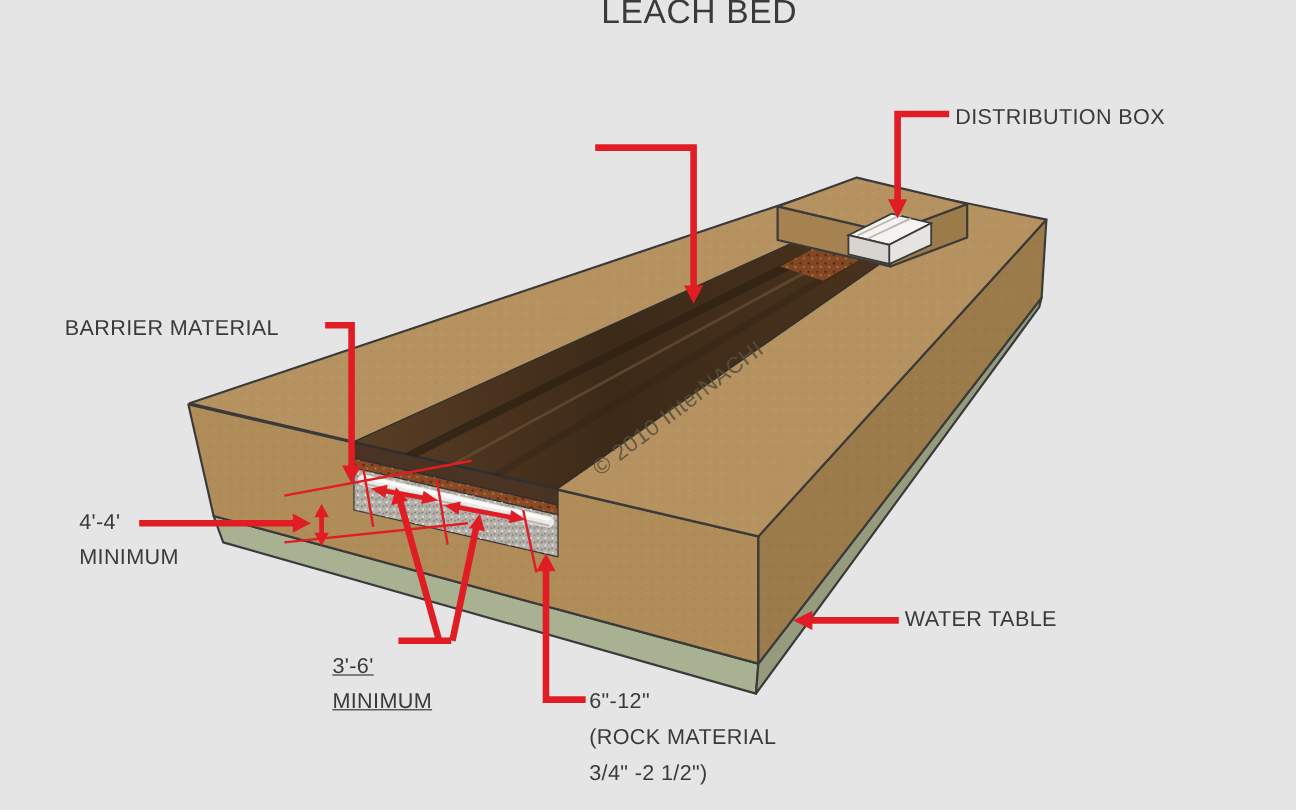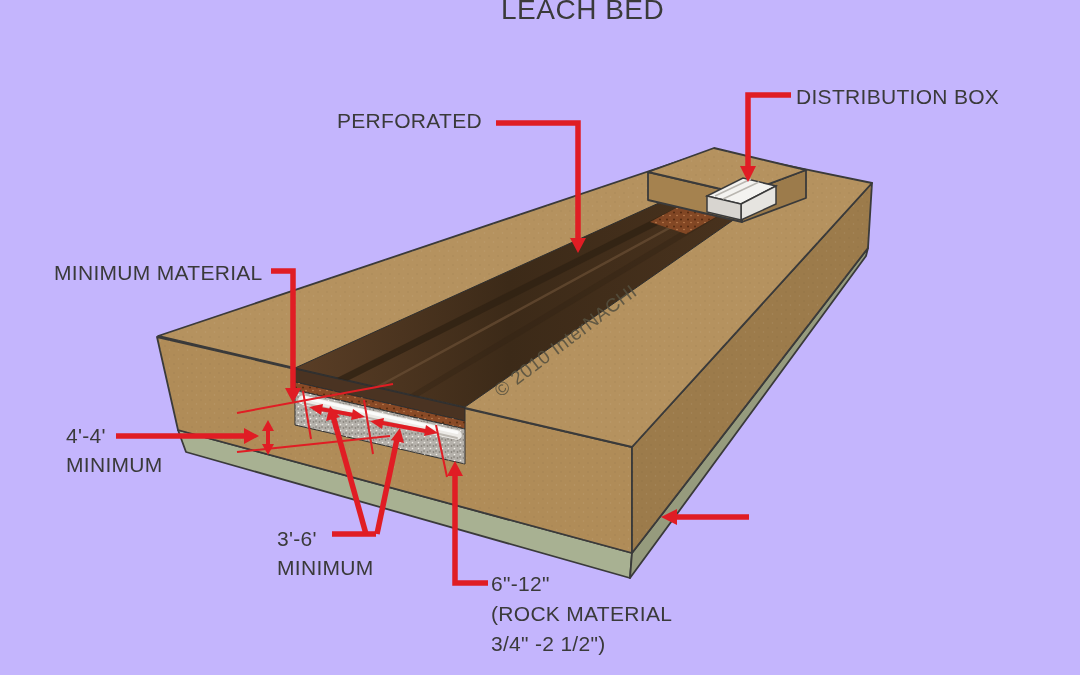--- a/index.html
+++ b/index.html
@@ -1,19 +1,19 @@
 <!DOCTYPE html>
 <html style="--red: #e01d24; --text: #3a3a3a; --soil-top: #b5925f; --soil-right: #9c7b4b; --soil-left: #b08c58; --trench: #46301d; --green-left: #a8b192; --green-right: #969b7d; --gravel: #b5b1ab; --barrier: #8a4a26; --pipe: #eceae6; --box-white: #f4f3f0;"><head>
 <meta charset="utf-8">
 <style>
   html,body{margin:0;padding:0;background:#ffffff;}
-  .stage{position:relative;width:1080px;height:675px;background:#c4b5fd;overflow:hidden;
+  .stage{position:relative;width:1080px;height:675px;background:#e5e5e5;overflow:hidden;
          font-family:"Liberation Sans", sans-serif;}
   .stage svg{position:absolute;left:0;top:0;}
-  .lbl{position:absolute;color:var(--text);font-size:21px;line-height:28px;
+  .lbl{position:absolute;color:var(--text);font-size:18px;line-height:28px;
        letter-spacing:.3px;white-space:pre;}
   .title{font-size:28px;letter-spacing:.5px;color:var(--text);font-weight:400;}
   .copy{position:absolute;left:497px;top:382px;transform:rotate(-37deg);
         transform-origin:0 50%;color:#55503f;font-size:19px;opacity:.85;
         letter-spacing:.5px;white-space:pre;}
   
   .f-soil-top{fill:var(--soil-top);}
   .f-soil-right{fill:var(--soil-right);}
   .f-soil-left{fill:var(--soil-left);}
   .f-soil-mid{fill:#a5824f;}
@@ -148,26 +148,27 @@
 
     <line class="red-l" x1="749" y1="517" x2="674" y2="517"></line>
     <polygon class="red-f" points="661,517 677,509 677,525"></polygon>
   </g>
 </svg>
 
 <div class="lbl title" style="left:501px;top:-4px;">LEACH BED</div>
 
 <div class="lbl" style="left:796px;top:83px;">DISTRIBUTION BOX</div>
 
-<div class="lbl" style="left:337px;top:107px;"><span style="display:block">PERFORATED</span></div>
+<div class="lbl" style="left:337px;top:107px;"></div>
 
-<div class="lbl" style="left:54px;top:259px;">MINIMUM MATERIAL</div>
+<div class="lbl" style="left:54px;top:259px;">BARRIER MATERIAL</div>
 
 <div class="lbl" style="left:66px;top:421px;line-height:29px;"><span style="display:block">4'-4'</span><span style="display:block">MINIMUM</span></div>
 
-<div class="lbl" style="left:277px;top:524px;line-height:29px;"><span style="display:block">3'-6'</span><span style="display:block">MINIMUM</span></div>
+<div class="lbl" style="left:277px;top:541px;line-height:29px;text-decoration:underline;"><span style="display:block">3'-6'</span><span style="display:block">MINIMUM</span></div>
 
 <div class="lbl" style="left:491px;top:569px;line-height:30px;"><span style="display:block">6"-12"</span><span style="display:block">(ROCK MATERIAL</span><span style="display:block">3/4" -2 1/2")</span></div>
 
+<div class="lbl" style="left:754px;top:502px;">WATER TABLE</div>
 
 <div class="copy">© 2010 InterNACHI</div>
 
 </div>
 
 </body></html>

